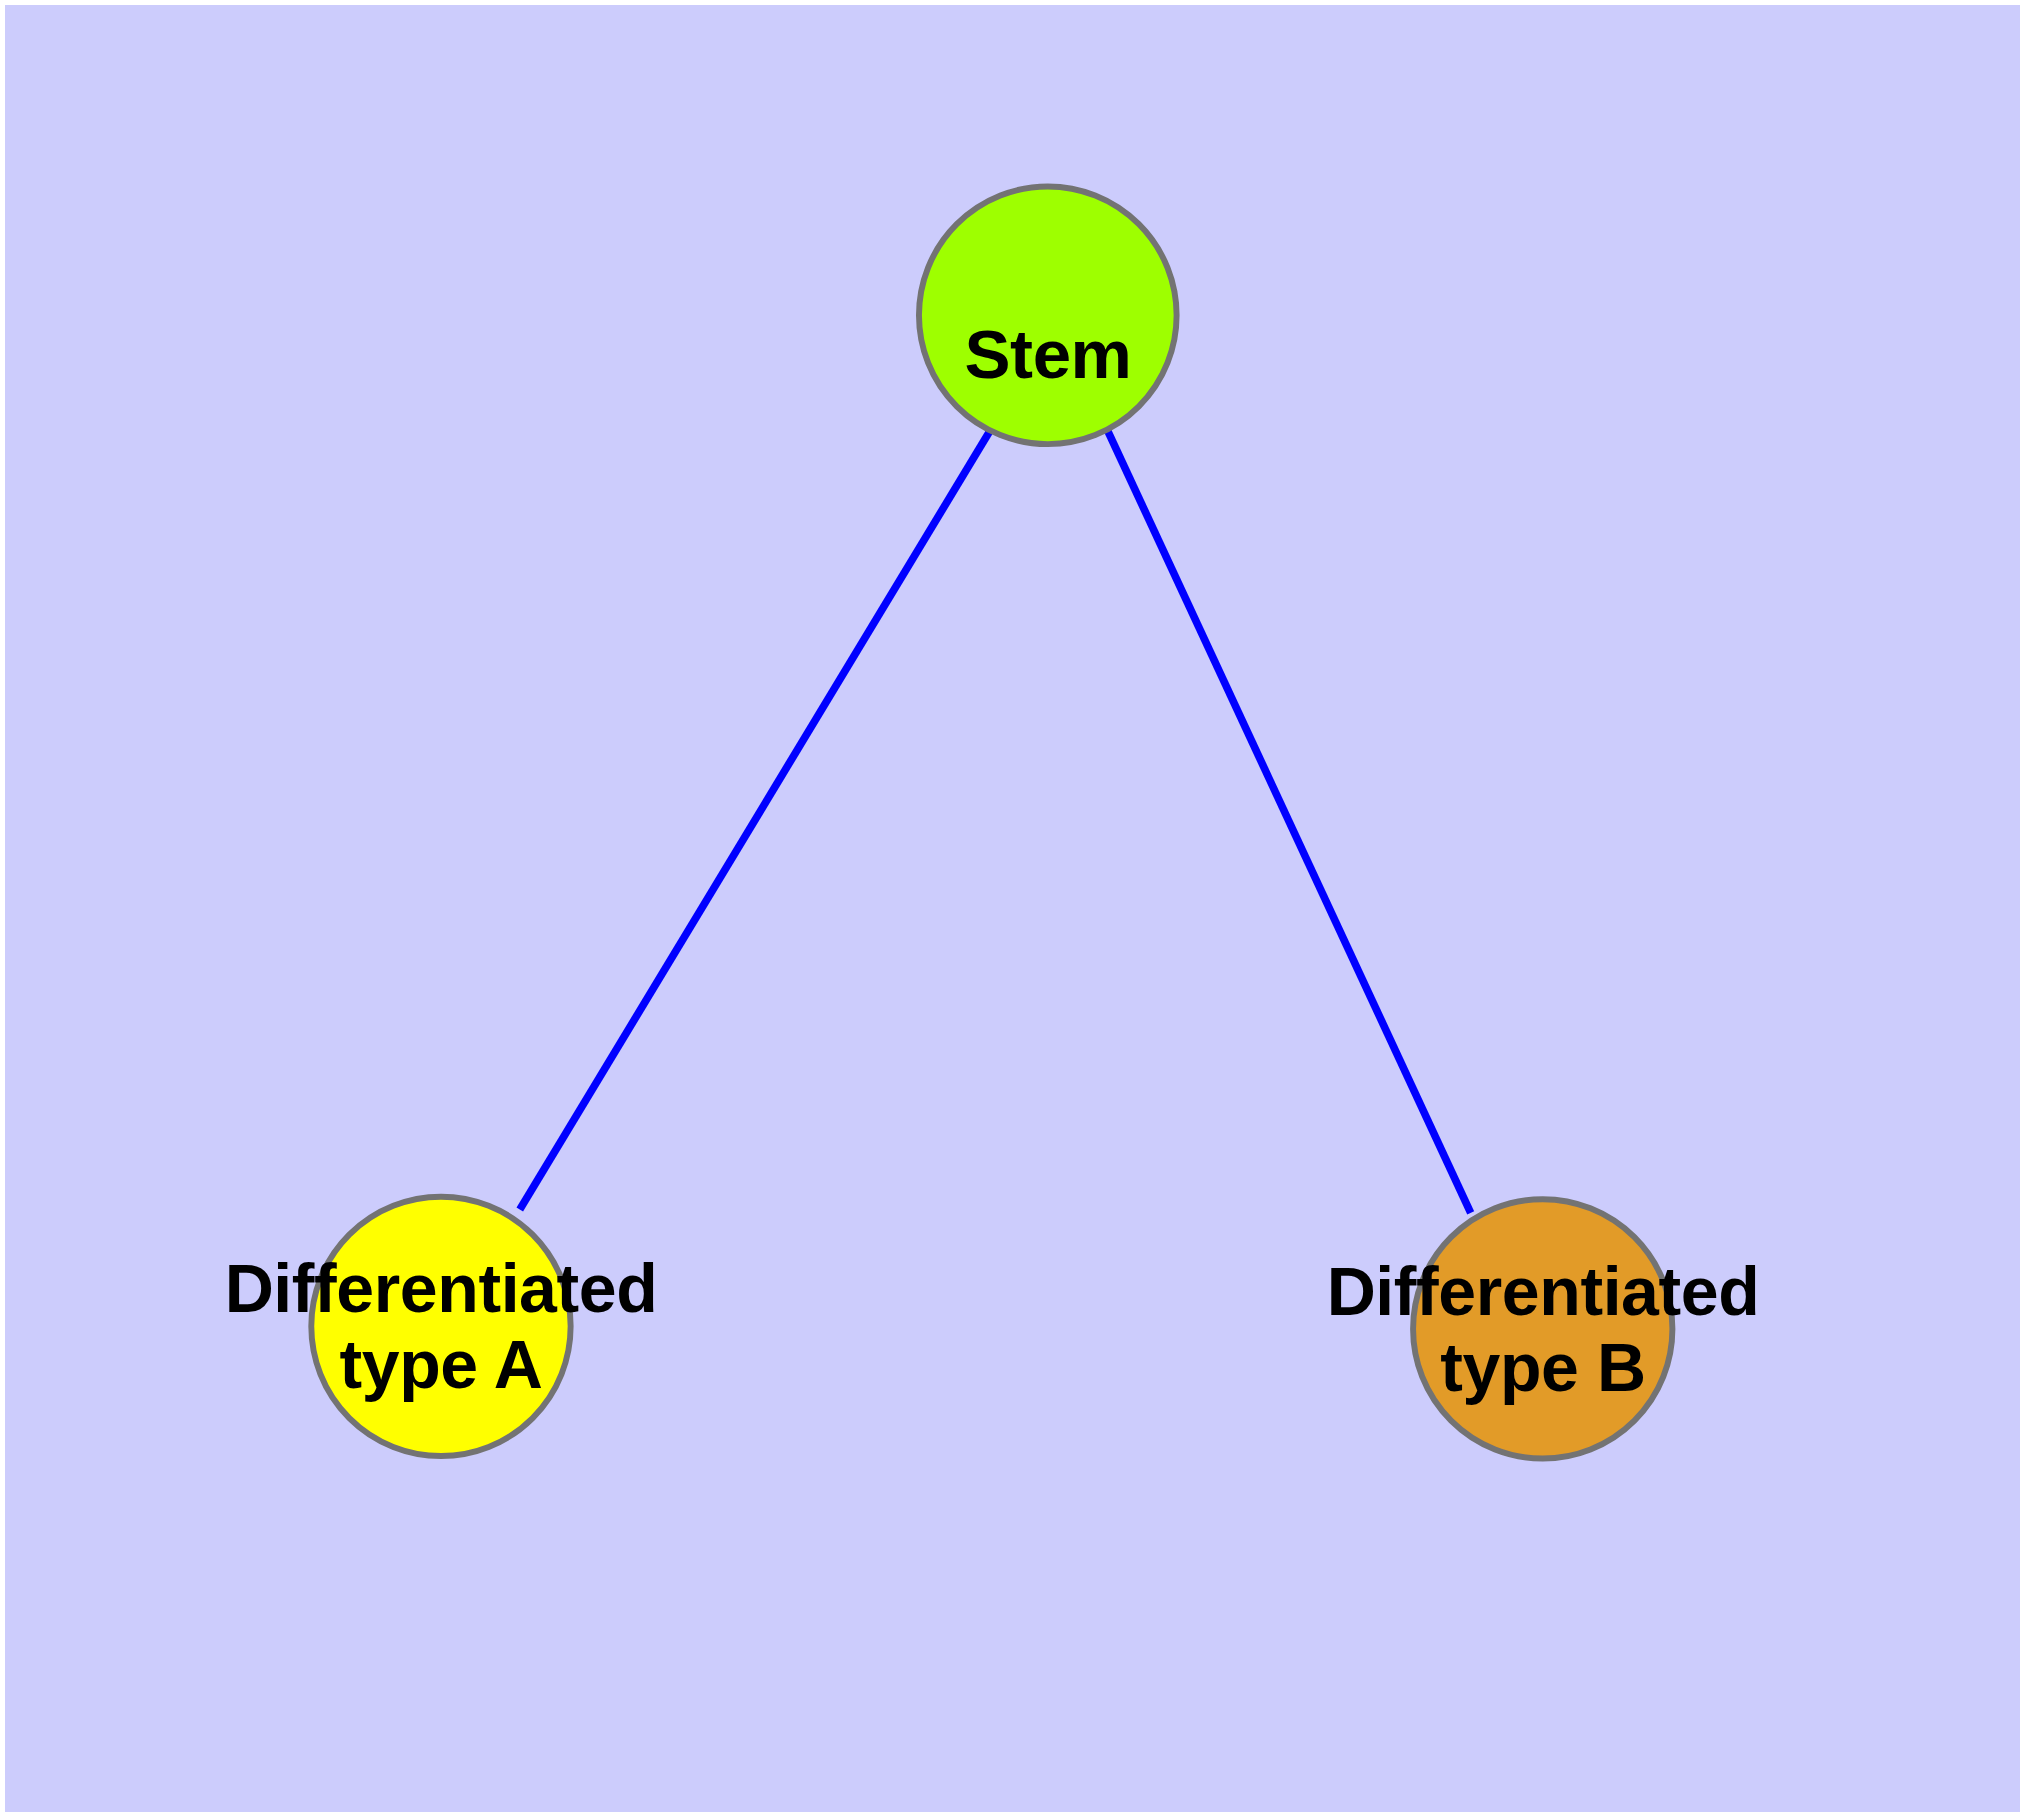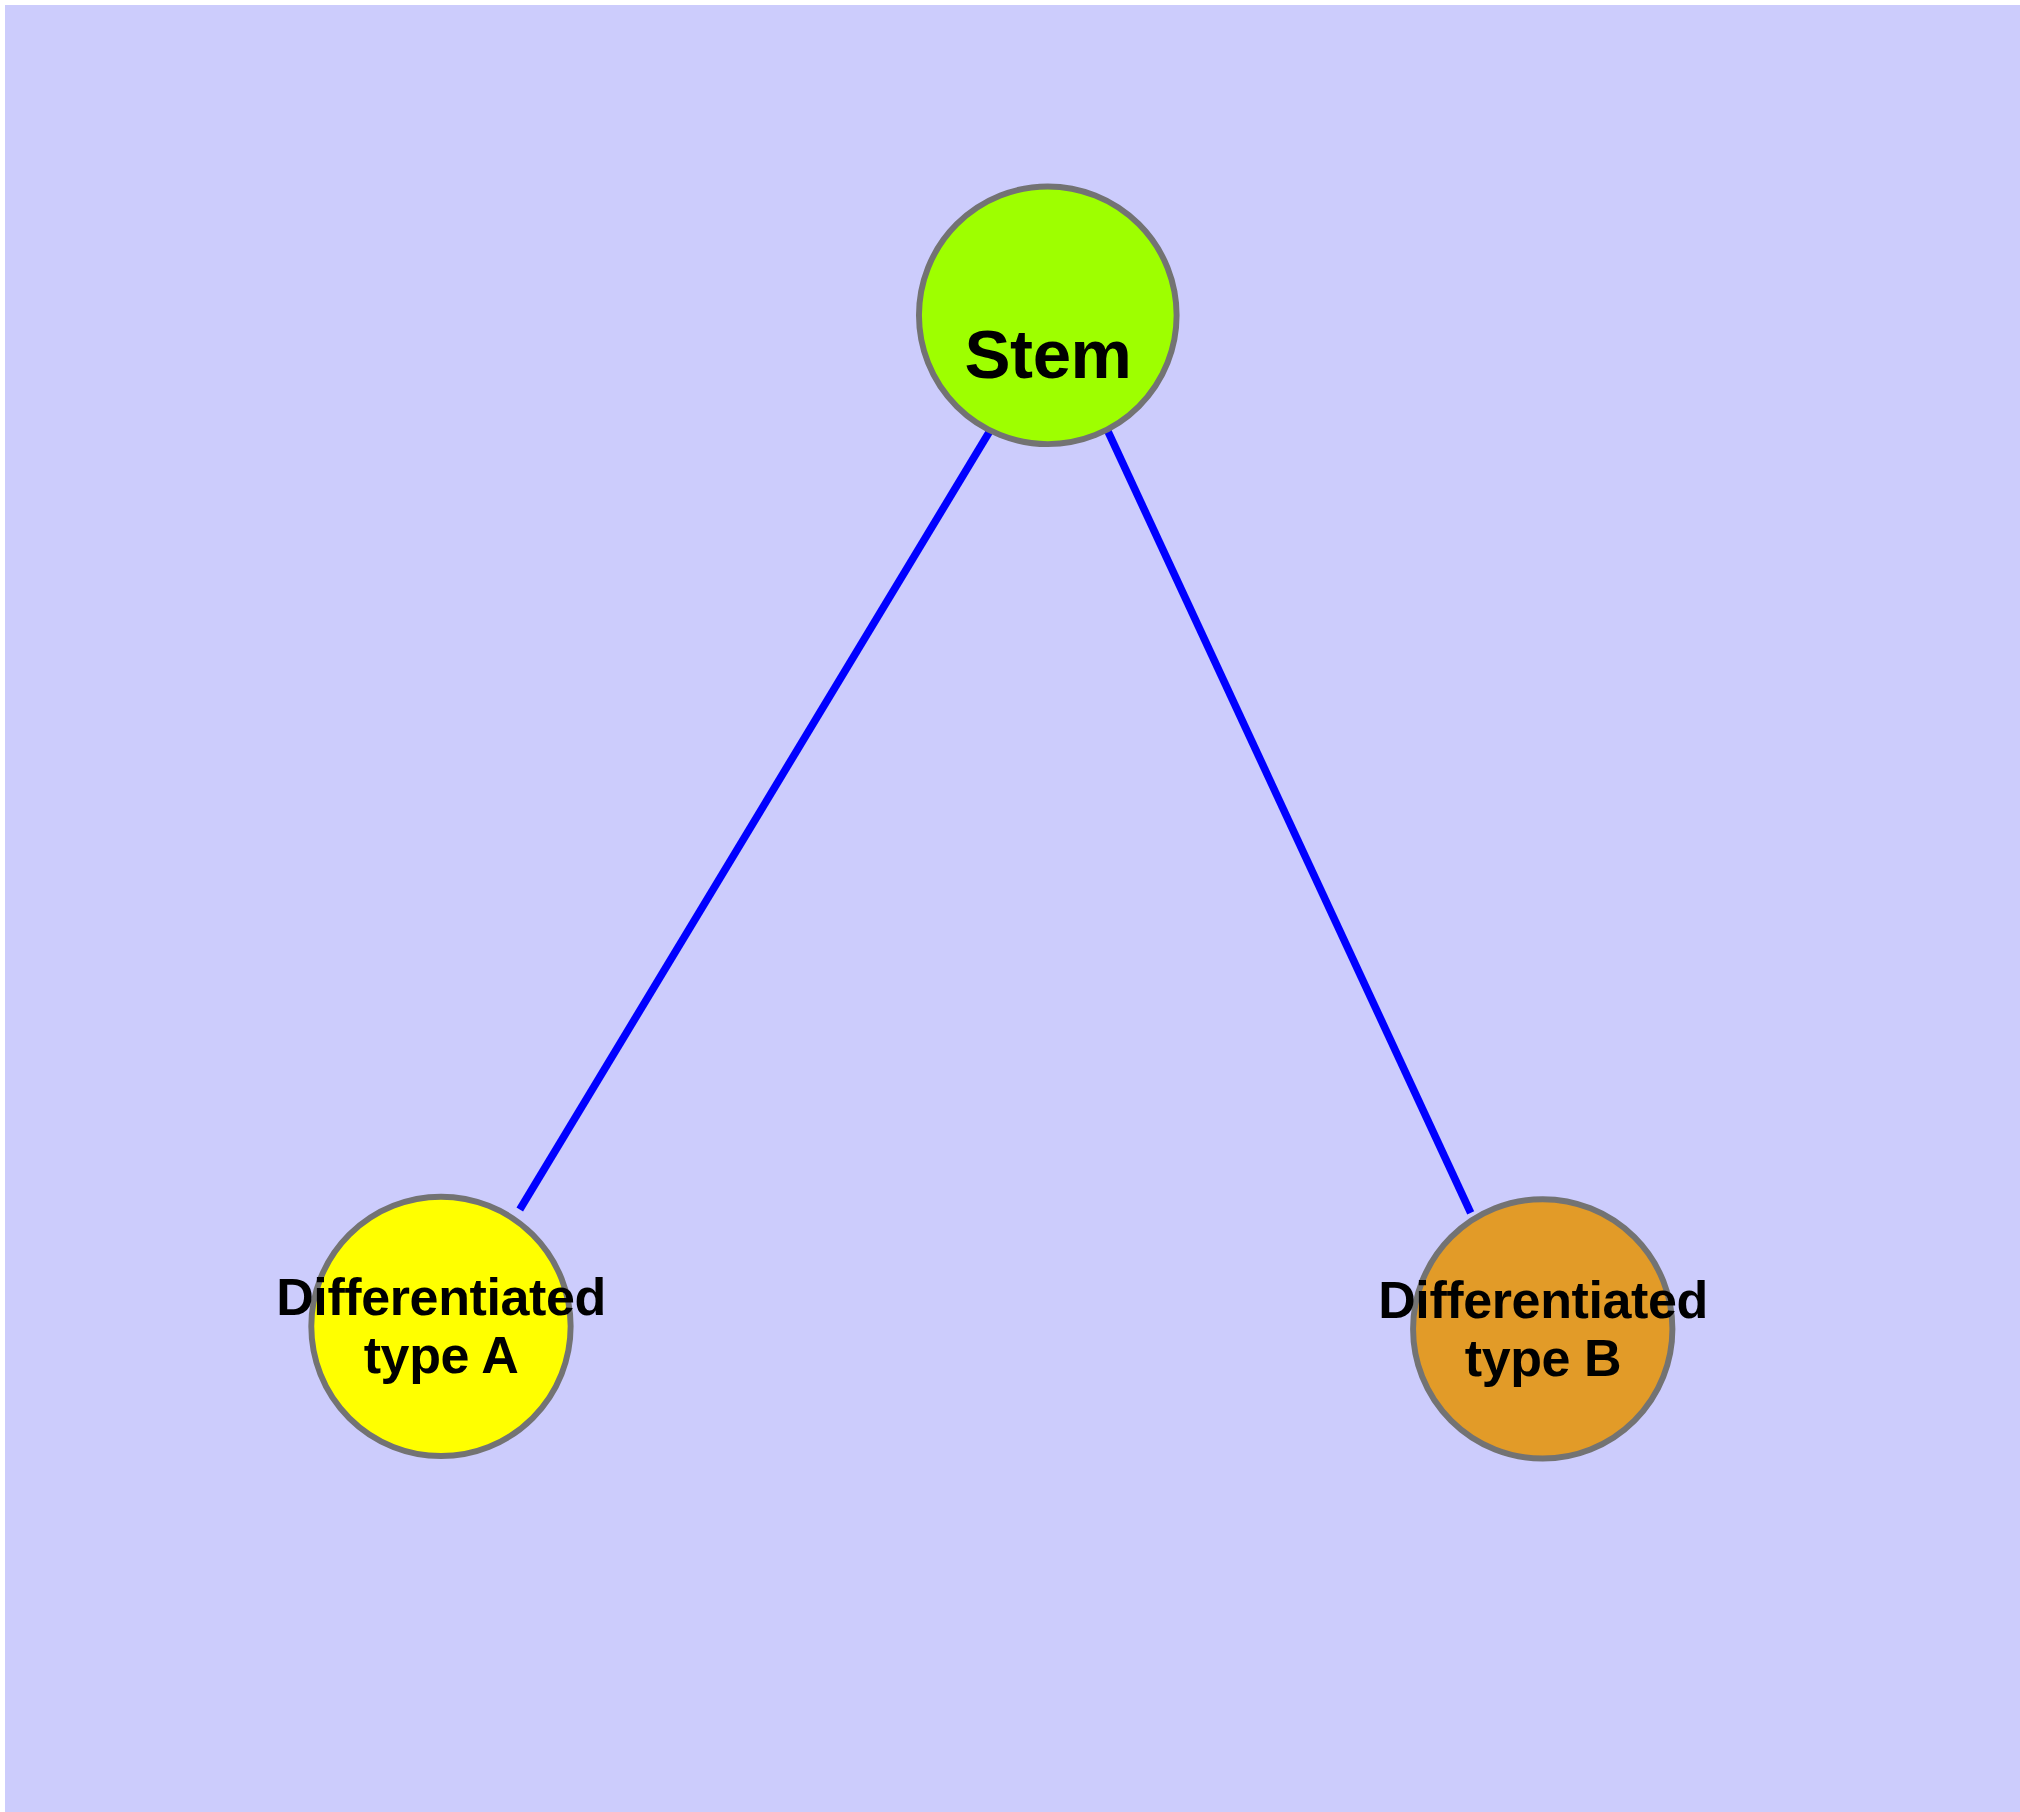--- a/index.html
+++ b/index.html
@@ -38,21 +38,21 @@
     line-height: 1.12;
     white-space: pre;
     letter-spacing: -0.4px;
     transform: translate(-50%, -50%);
     pointer-events: none;
   }
   .node-label.root {
     font-size: 69px;
   }
   .node-label.leaf {
-    font-size: 52px;
+    font-size: 68px;
   }
 </style>
 </head>
 <body>
 
 <div id="canvas">
 
   <div id="plot-background" style="background: rgb(204, 204, 252);"></div>
 
   <svg id="graph-svg" viewBox="0 0 2384 2138" xmlns="http://www.w3.org/2000/svg">

